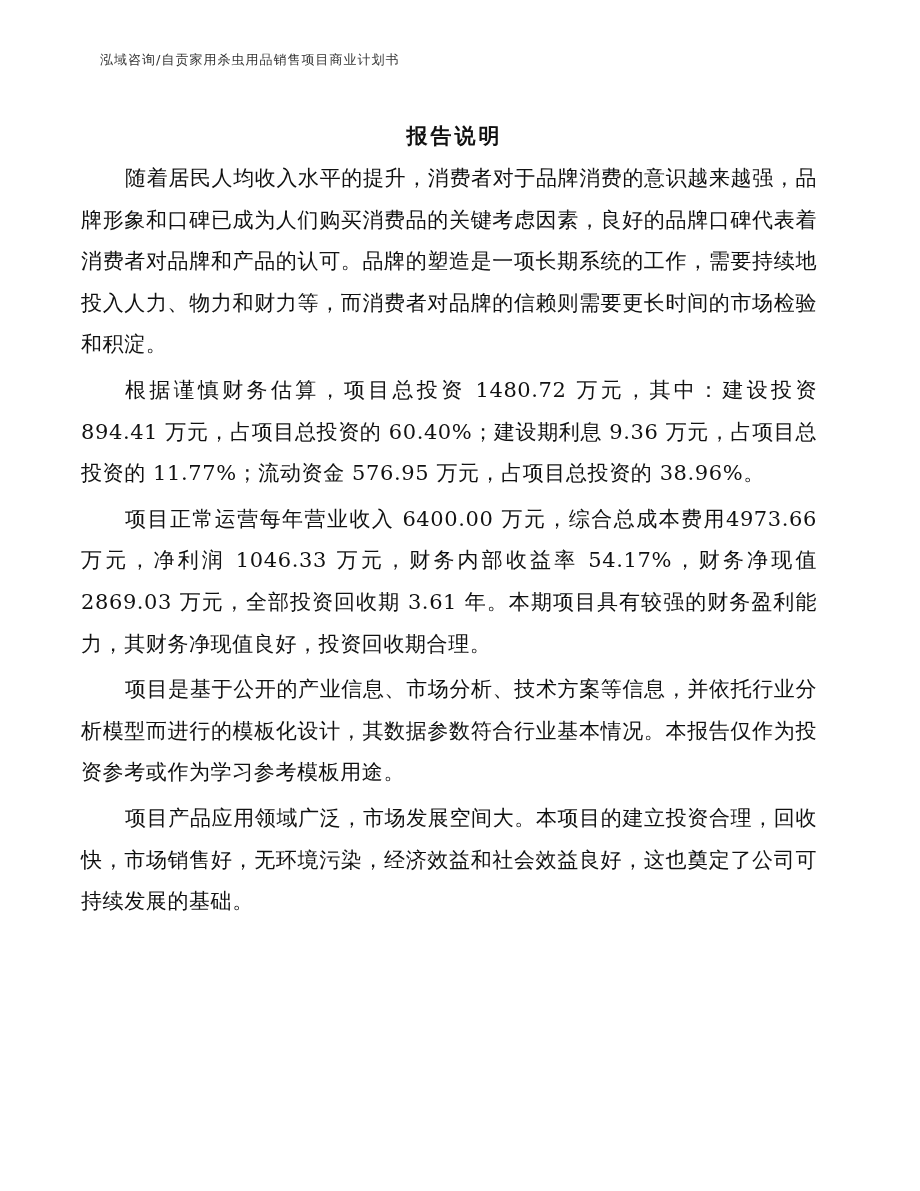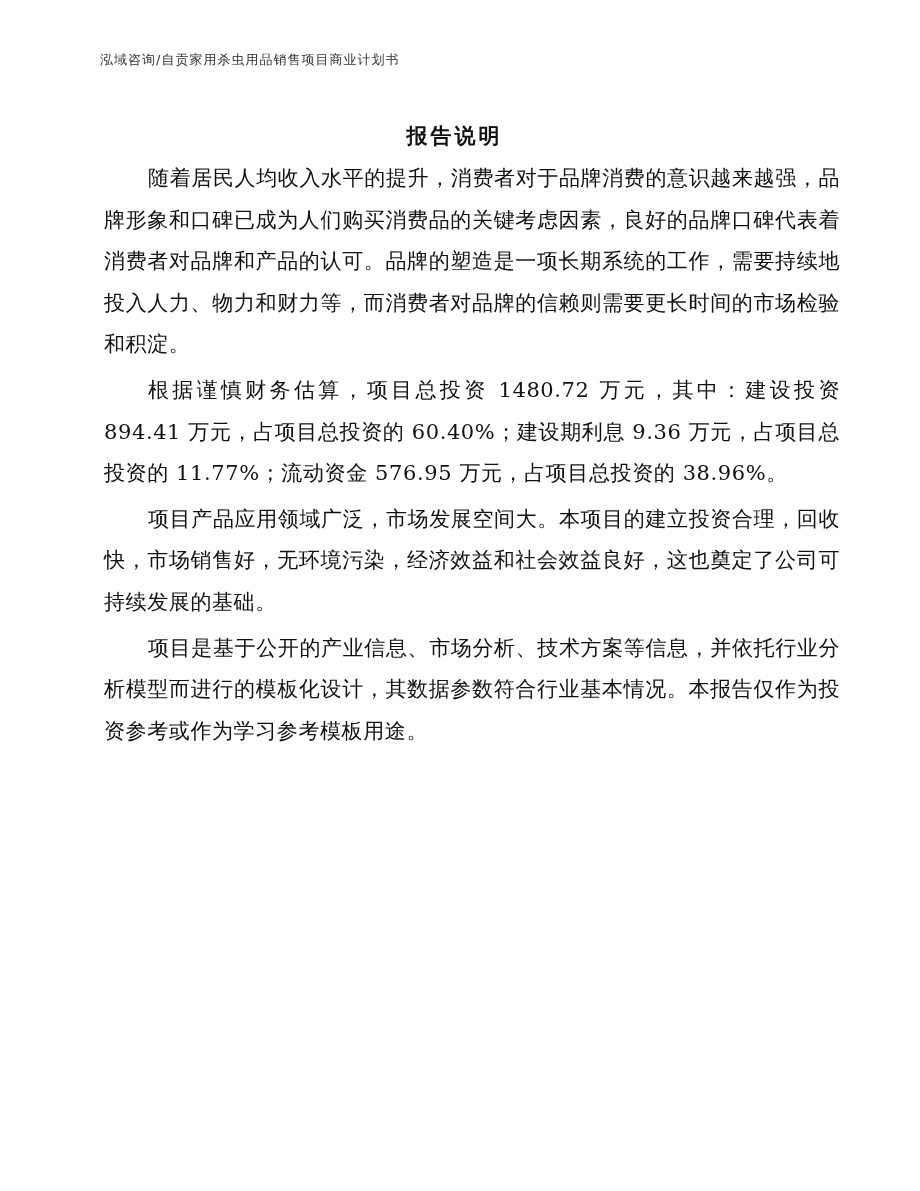--- a/index.html
+++ b/index.html
@@ -4,30 +4,31 @@
 <style>
   html, body { margin: 0; padding: 0; background: #ffffff; }
   body { width: 920px; height: 1191px; position: relative; overflow: hidden;
          font-family: "DejaVu Serif", "Liberation Serif", serif; color: #111; }
   .running-header { position: absolute; left: 100px; top: 51px;
          font-family: "DejaVu Sans", "Liberation Sans", sans-serif;
          font-size: 13px; color: #333; letter-spacing: 1px; white-space: nowrap; }
   .page-title { position: absolute; left: 0; width: 909px; top: 122px; text-align: center;
          font-family: "DejaVu Sans", "Liberation Sans", sans-serif;
          font-size: 21px; font-weight: bold; letter-spacing: 3px; color: #111; }
-  .body { position: absolute; left: 104px; top: 158px; width: 736px; }
+  .body { position: absolute; left: 81px; top: 158px; width: 736px; }
   .para { margin: 0 0 4px 0; font-size: 21px; line-height: 41.6px;
           text-indent: 44px; text-align: justify; letter-spacing: 0.6px; }
   .para:last-child { margin-bottom: 0; }
 </style>
 </head>
 <body>
 
 <div class="running-header">泓域咨询/自贡家用杀虫用品销售项目商业计划书</div>
 
 <div class="page-title">报告说明</div>
 
 <div class="body">
   <p class="para">随着居民人均收入水平的提升，消费者对于品牌消费的意识越来越强，品牌形象和口碑已成为人们购买消费品的关键考虑因素，良好的品牌口碑代表着消费者对品牌和产品的认可。品牌的塑造是一项长期系统的工作，需要持续地投入人力、物力和财力等，而消费者对品牌的信赖则需要更长时间的市场检验和积淀。</p>
   <p class="para">根据谨慎财务估算，项目总投资 1480.72 万元，其中：建设投资894.41 万元，占项目总投资的 60.40%；建设期利息 9.36 万元，占项目总投资的 11.77%；流动资金 576.95 万元，占项目总投资的 38.96%。</p>
+  <p class="para">项目正常运营每年营业收入 6400.00 万元，综合总成本费用4973.66 万元，净利润 1046.33 万元，财务内部收益率 54.17%，财务净现值 2869.03 万元，全部投资回收期 3.61 年。本期项目具有较强的财务盈利能力，其财务净现值良好，投资回收期合理。</p>
+  <p class="para">项目是基于公开的产业信息、市场分析、技术方案等信息，并依托行业分析模型而进行的模板化设计，其数据参数符合行业基本情况。本报告仅作为投资参考或作为学习参考模板用途。</p>
   <p class="para">项目产品应用领域广泛，市场发展空间大。本项目的建立投资合理，回收快，市场销售好，无环境污染，经济效益和社会效益良好，这也奠定了公司可持续发展的基础。</p>
-  <p class="para">项目是基于公开的产业信息、市场分析、技术方案等信息，并依托行业分析模型而进行的模板化设计，其数据参数符合行业基本情况。本报告仅作为投资参考或作为学习参考模板用途。</p>
 </div>
 
 </body></html>

